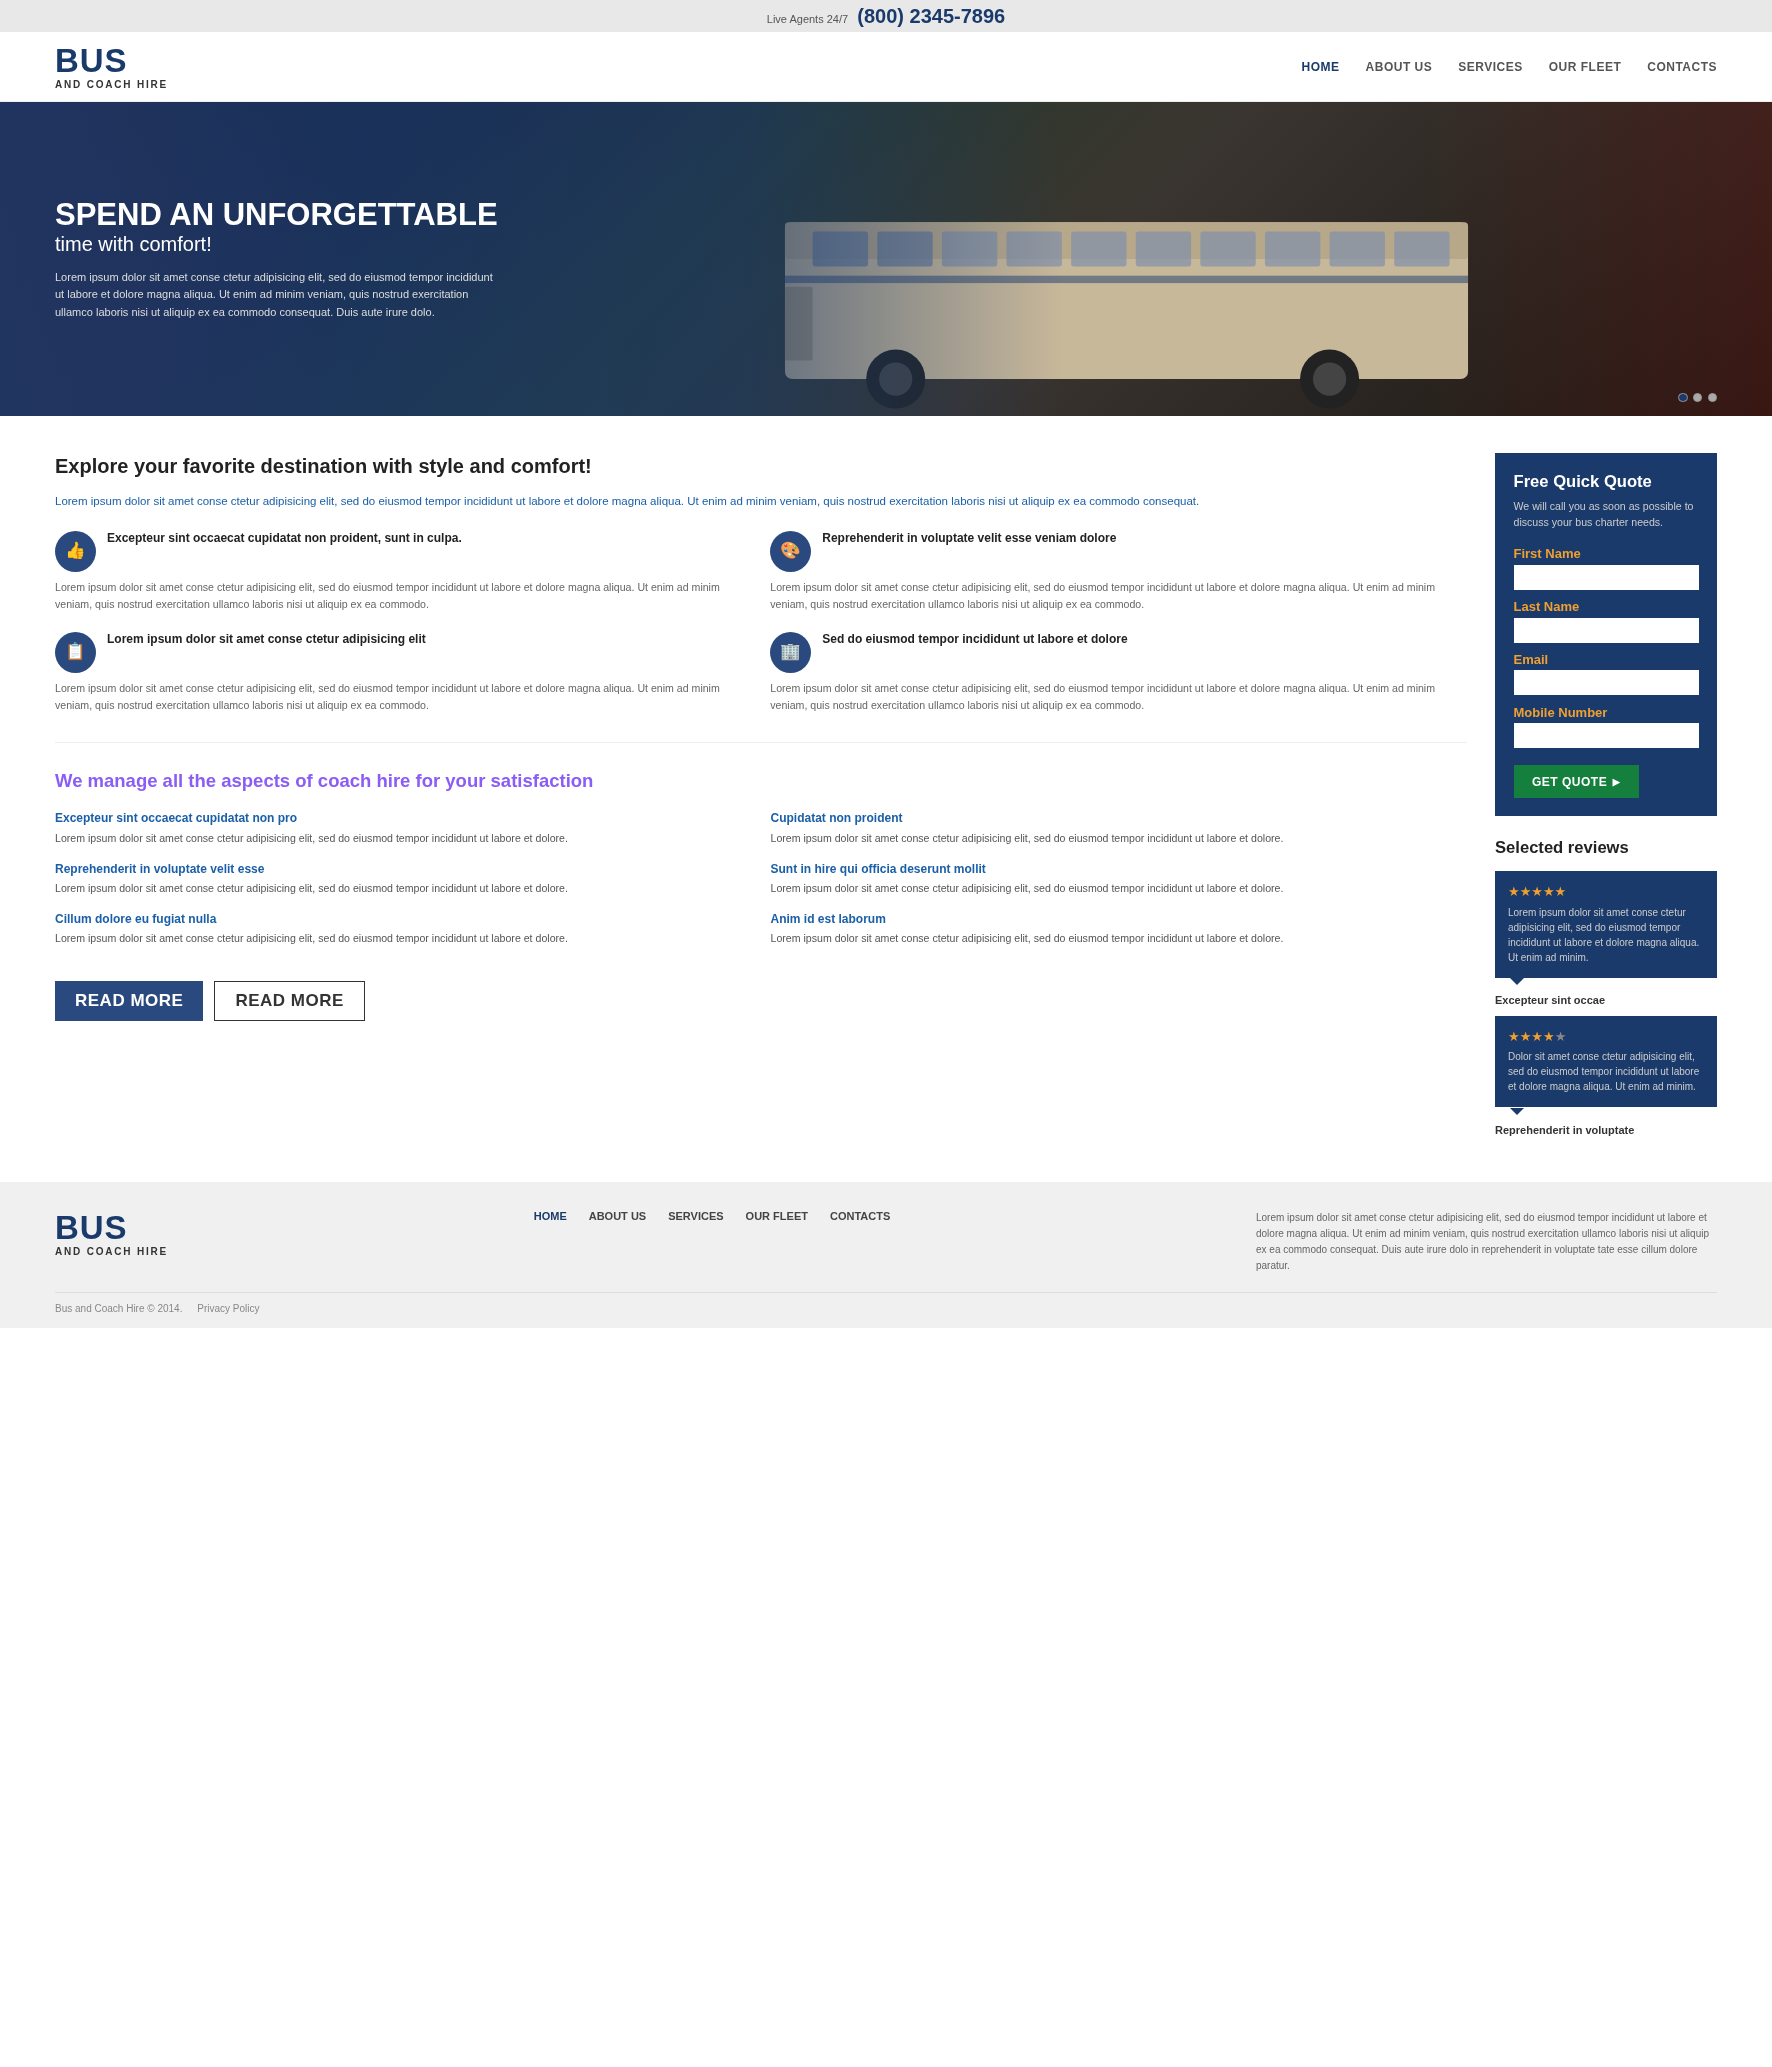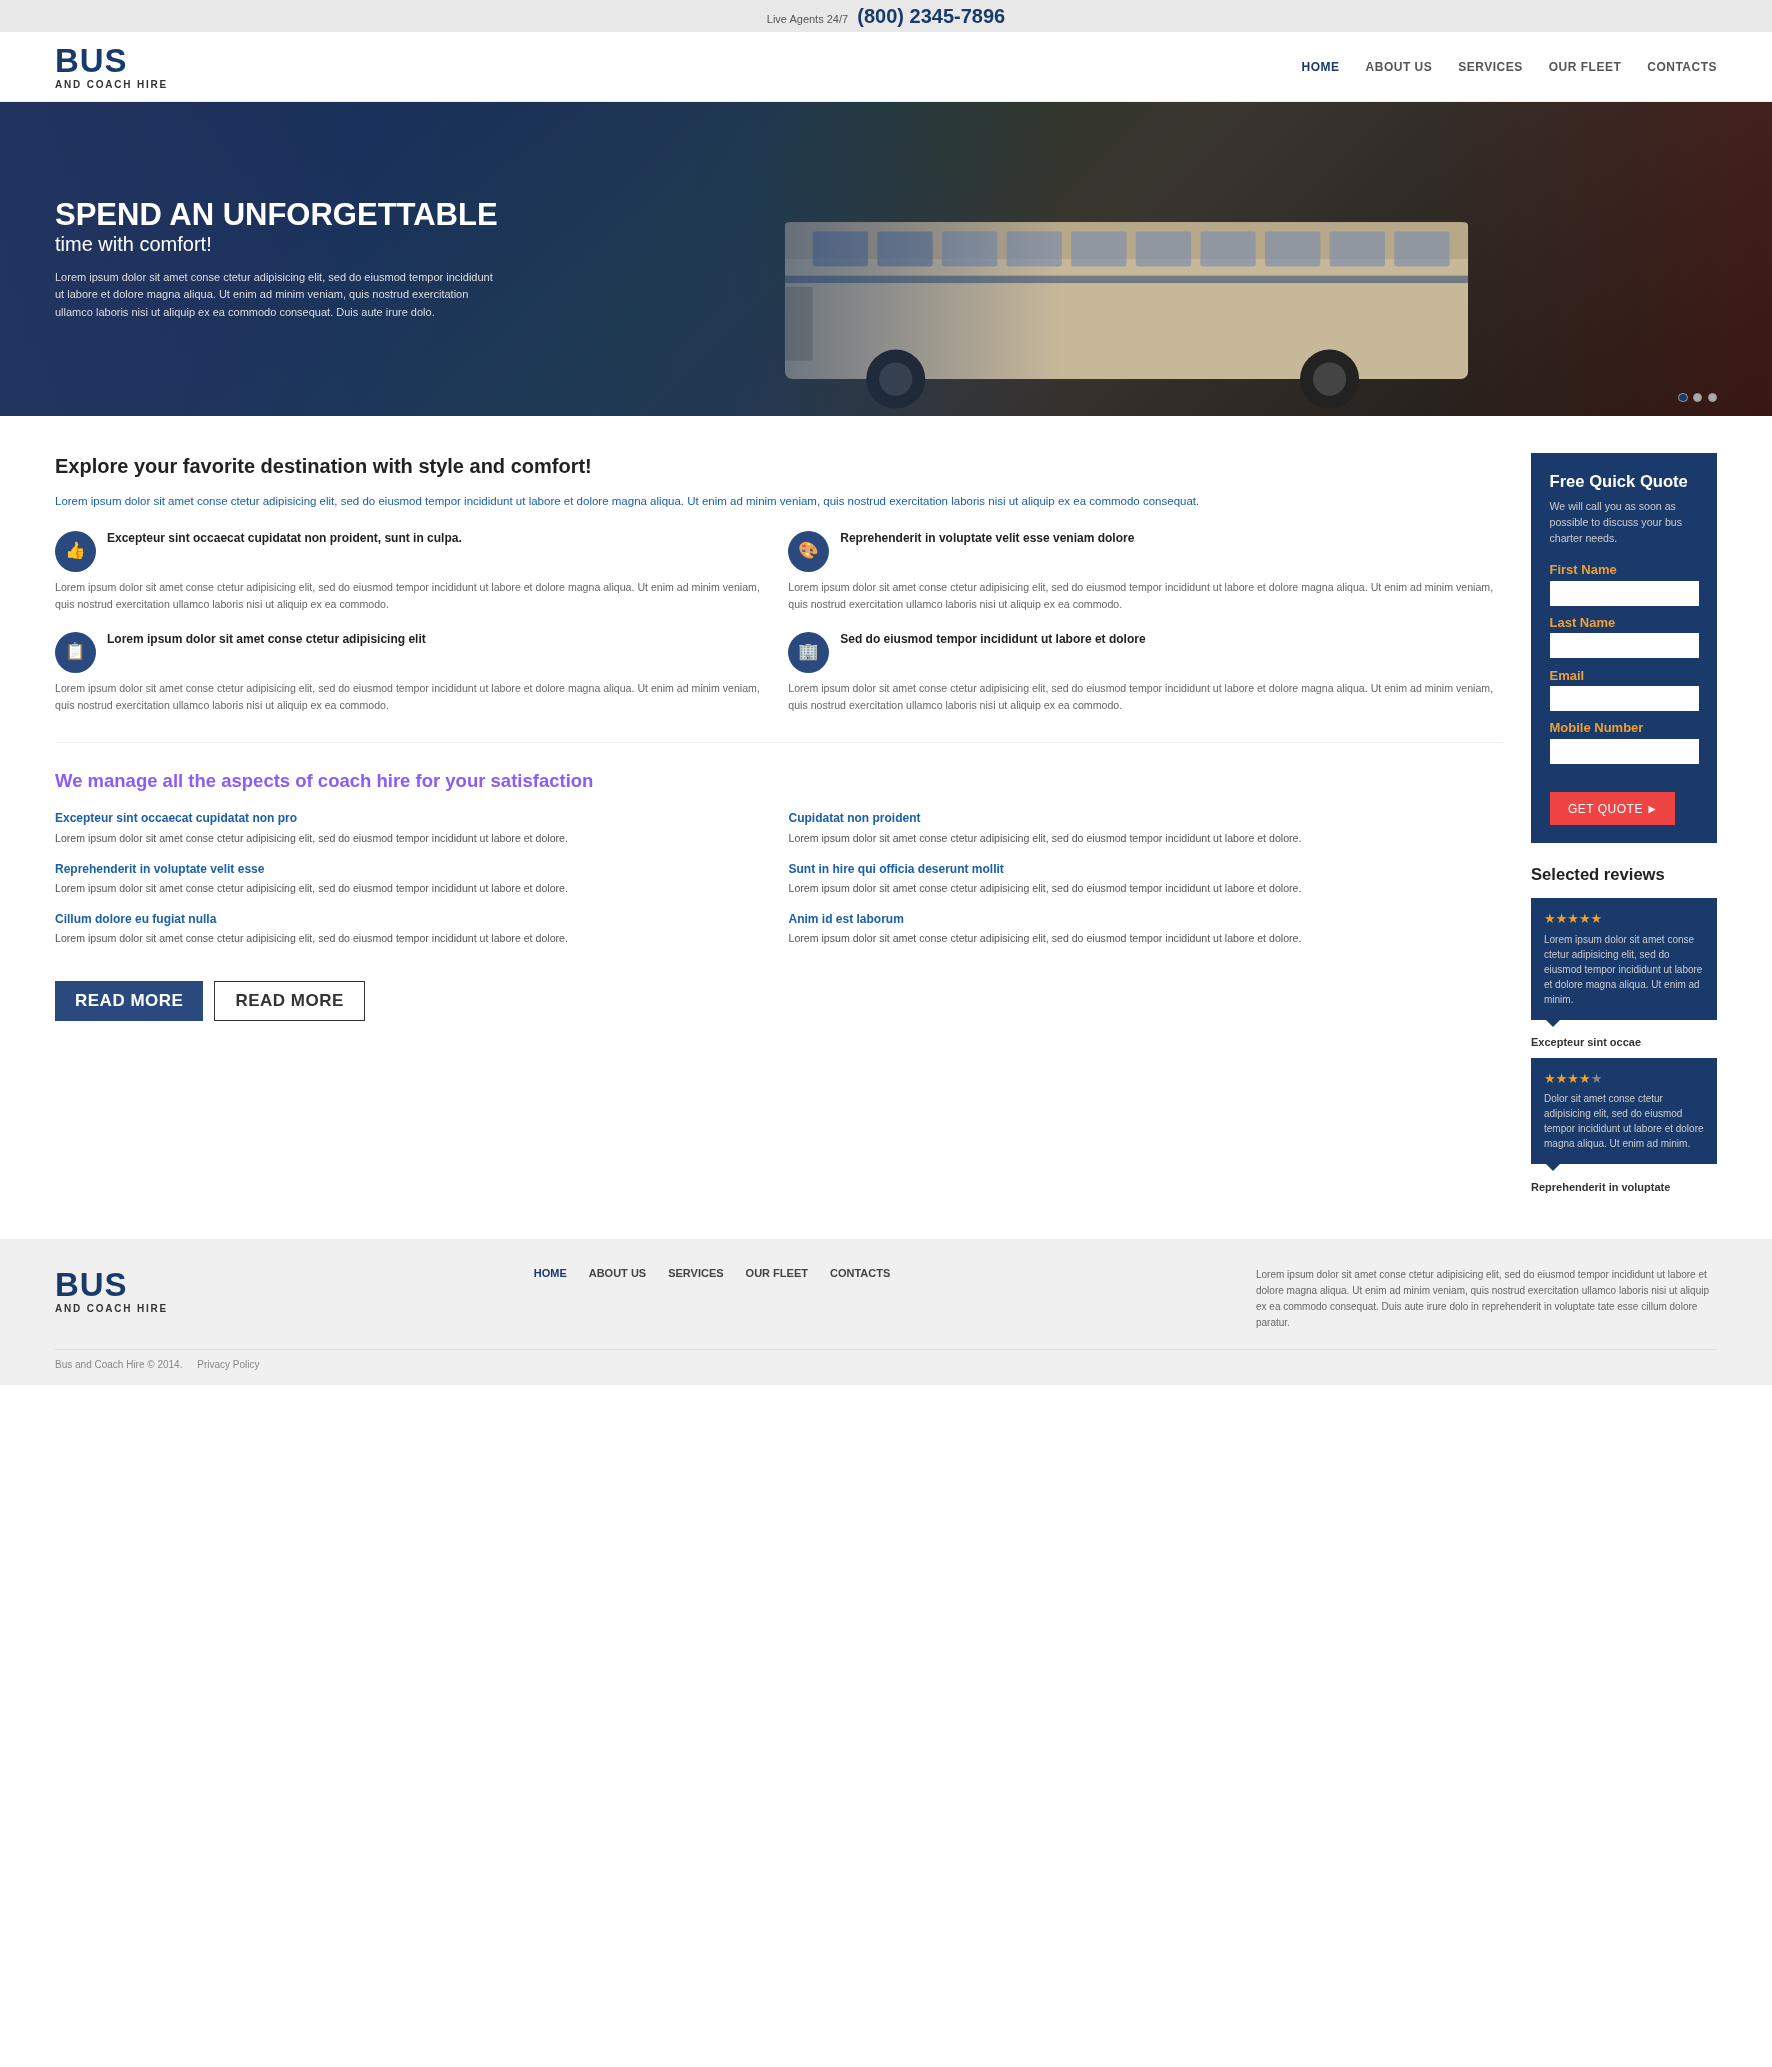--- a/index.html
+++ b/index.html
@@ -127,21 +127,21 @@
     .main {
       display: flex;
       gap: 28px;
       padding: 37px 55px;
       background: #fff;
     }
     .main-left {
       flex: 1;
     }
     .main-right {
-      width: 186px;
+      width: 222px;
       flex-shrink: 0;
     }
 
     
     .explore-title {
       font-size: 20px;
       font-weight: bold;
       color: #222;
       margin-bottom: 13px;
       line-height: 1.3;
@@ -277,32 +277,32 @@
     .form-input {
       width: 100%;
       padding: 6.5px 7.4px;
       font-size: 11px;
       border: none;
       margin-bottom: 9.2px;
       background: #fff;
       color: #333;
     }
     .btn-get-quote {
-      background: #ef4444;
+      background: #15803d;
       color: #fff;
       border: none;
       padding: 9.2px 18.5px;
       font-size: 12px;
-      font-weight: normal;
+      font-weight: bold;
       cursor: pointer;
       display: flex;
       align-items: center;
       gap: 5.5px;
       letter-spacing: 0.5px;
-      margin-top: 19px;
+      margin-top: 8px;
     }
     .btn-get-quote::after {
       content: '▶';
       font-size: 9.2px;
     }
 
     
     .reviews-title {
       font-size: 16.6px;
       font-weight: bold;

